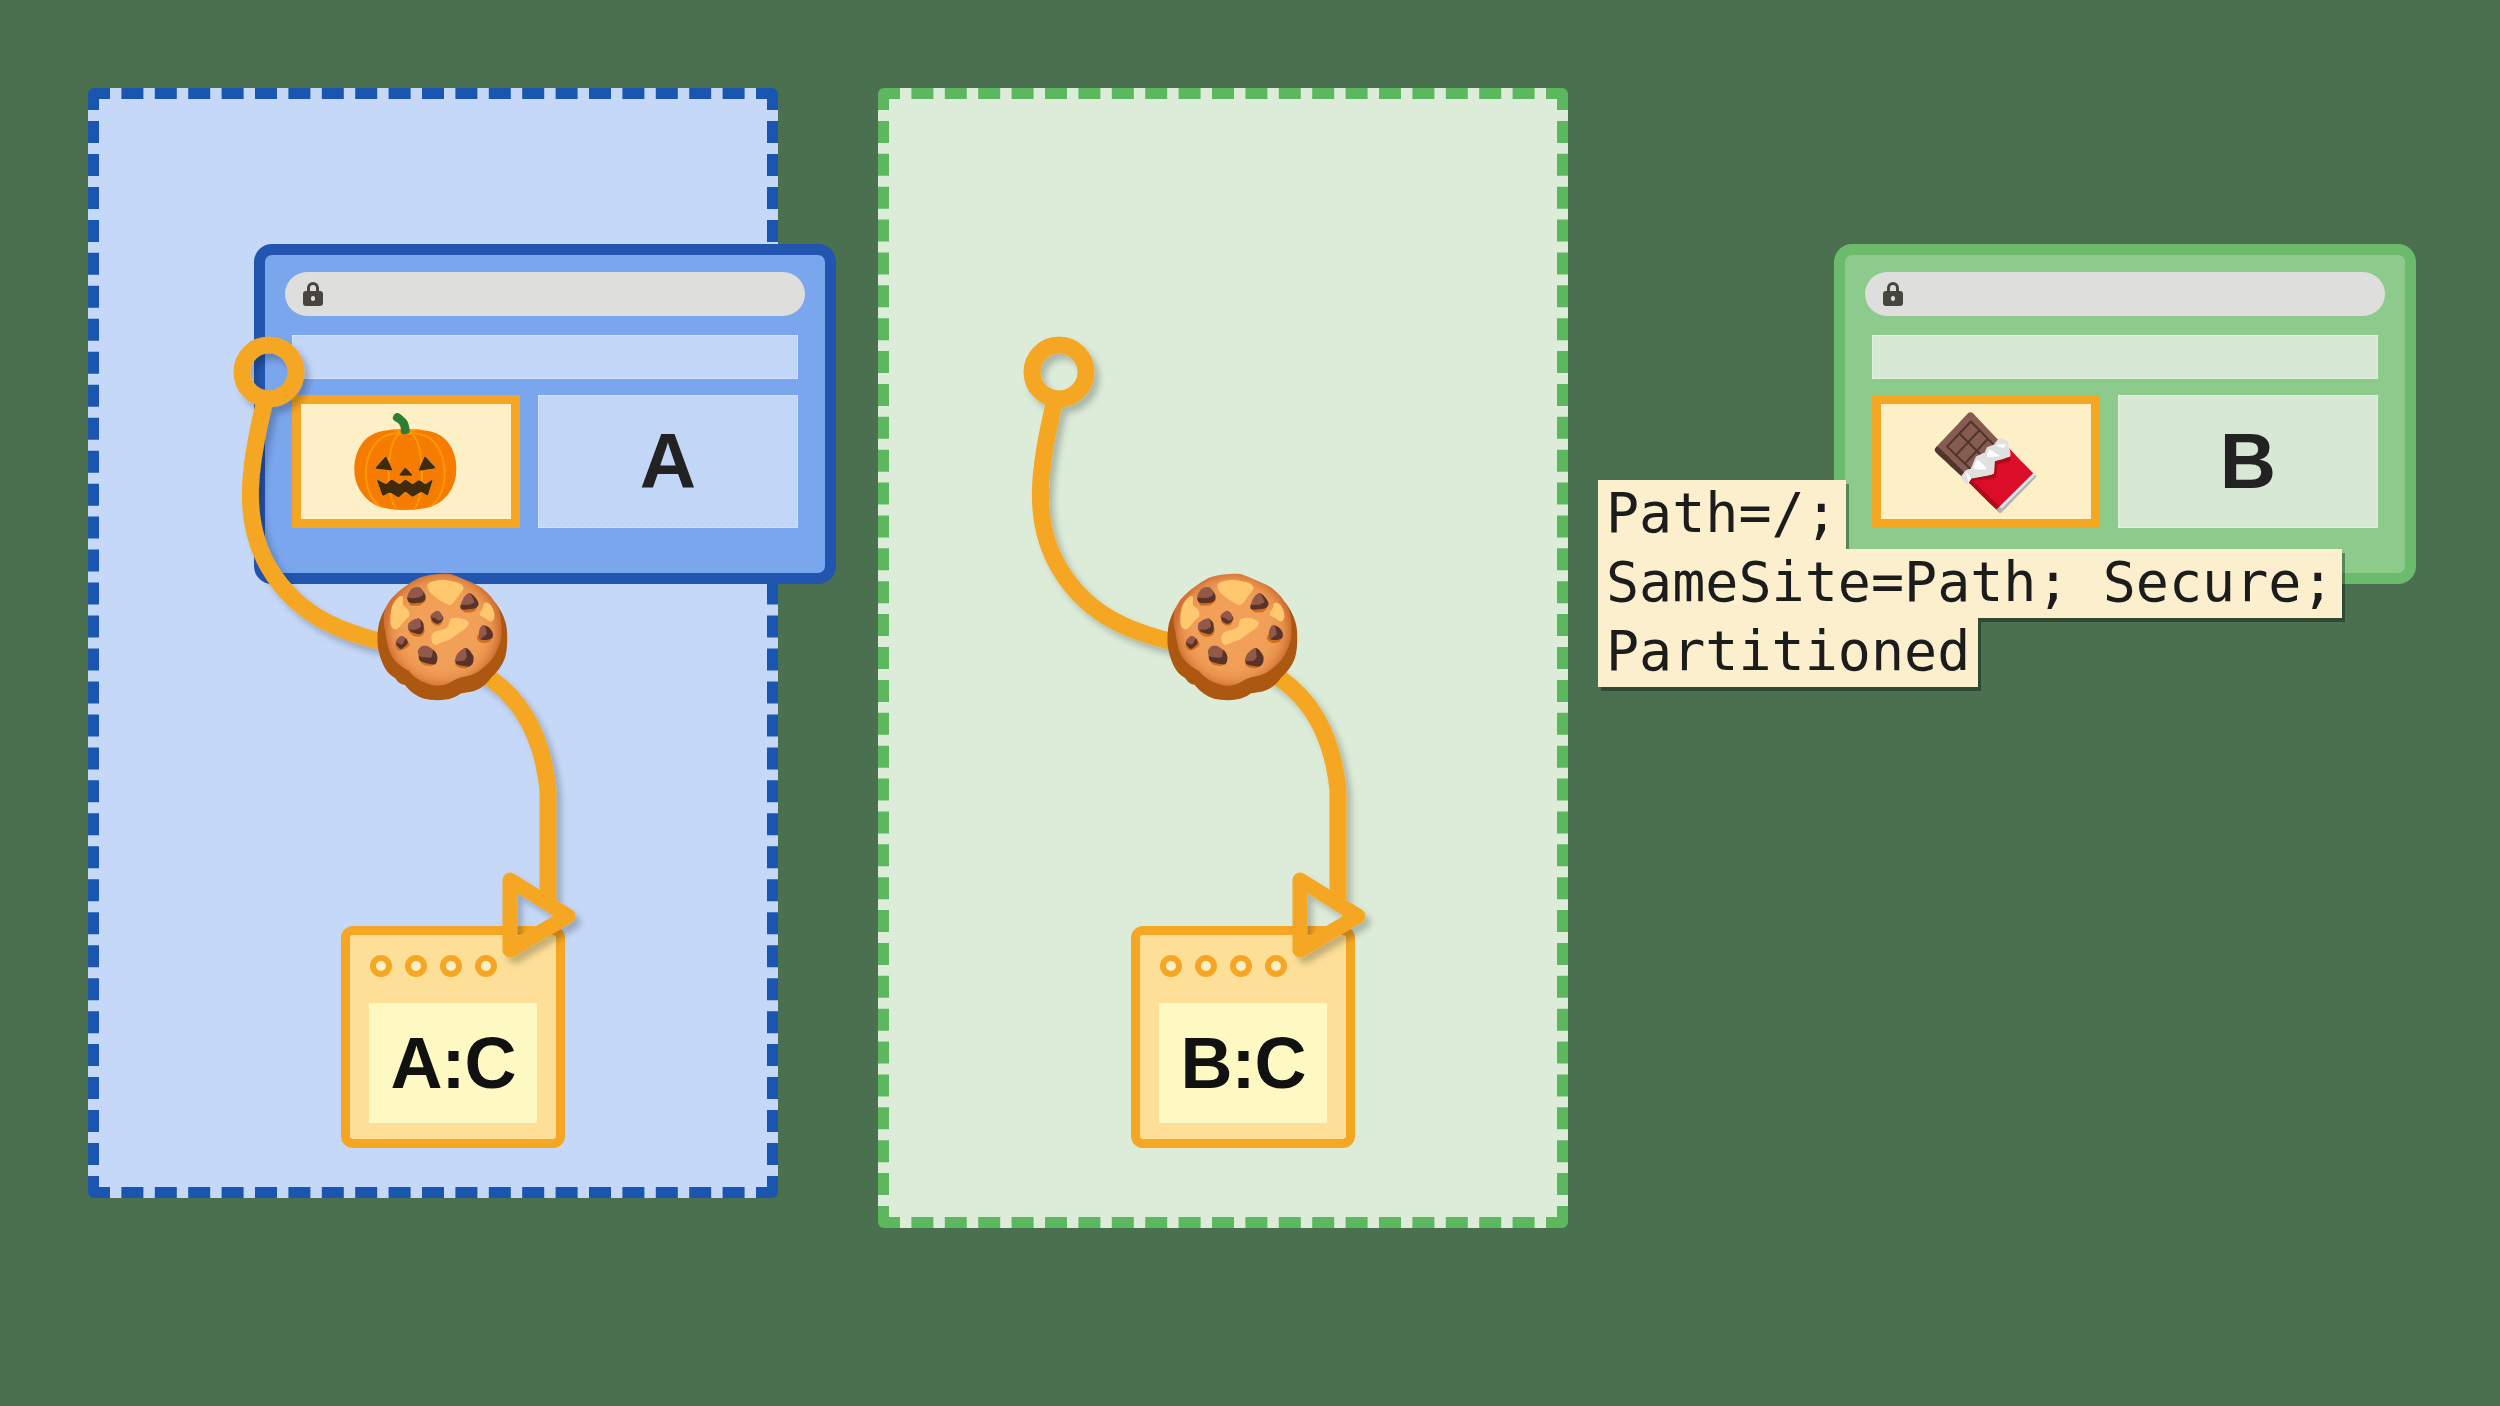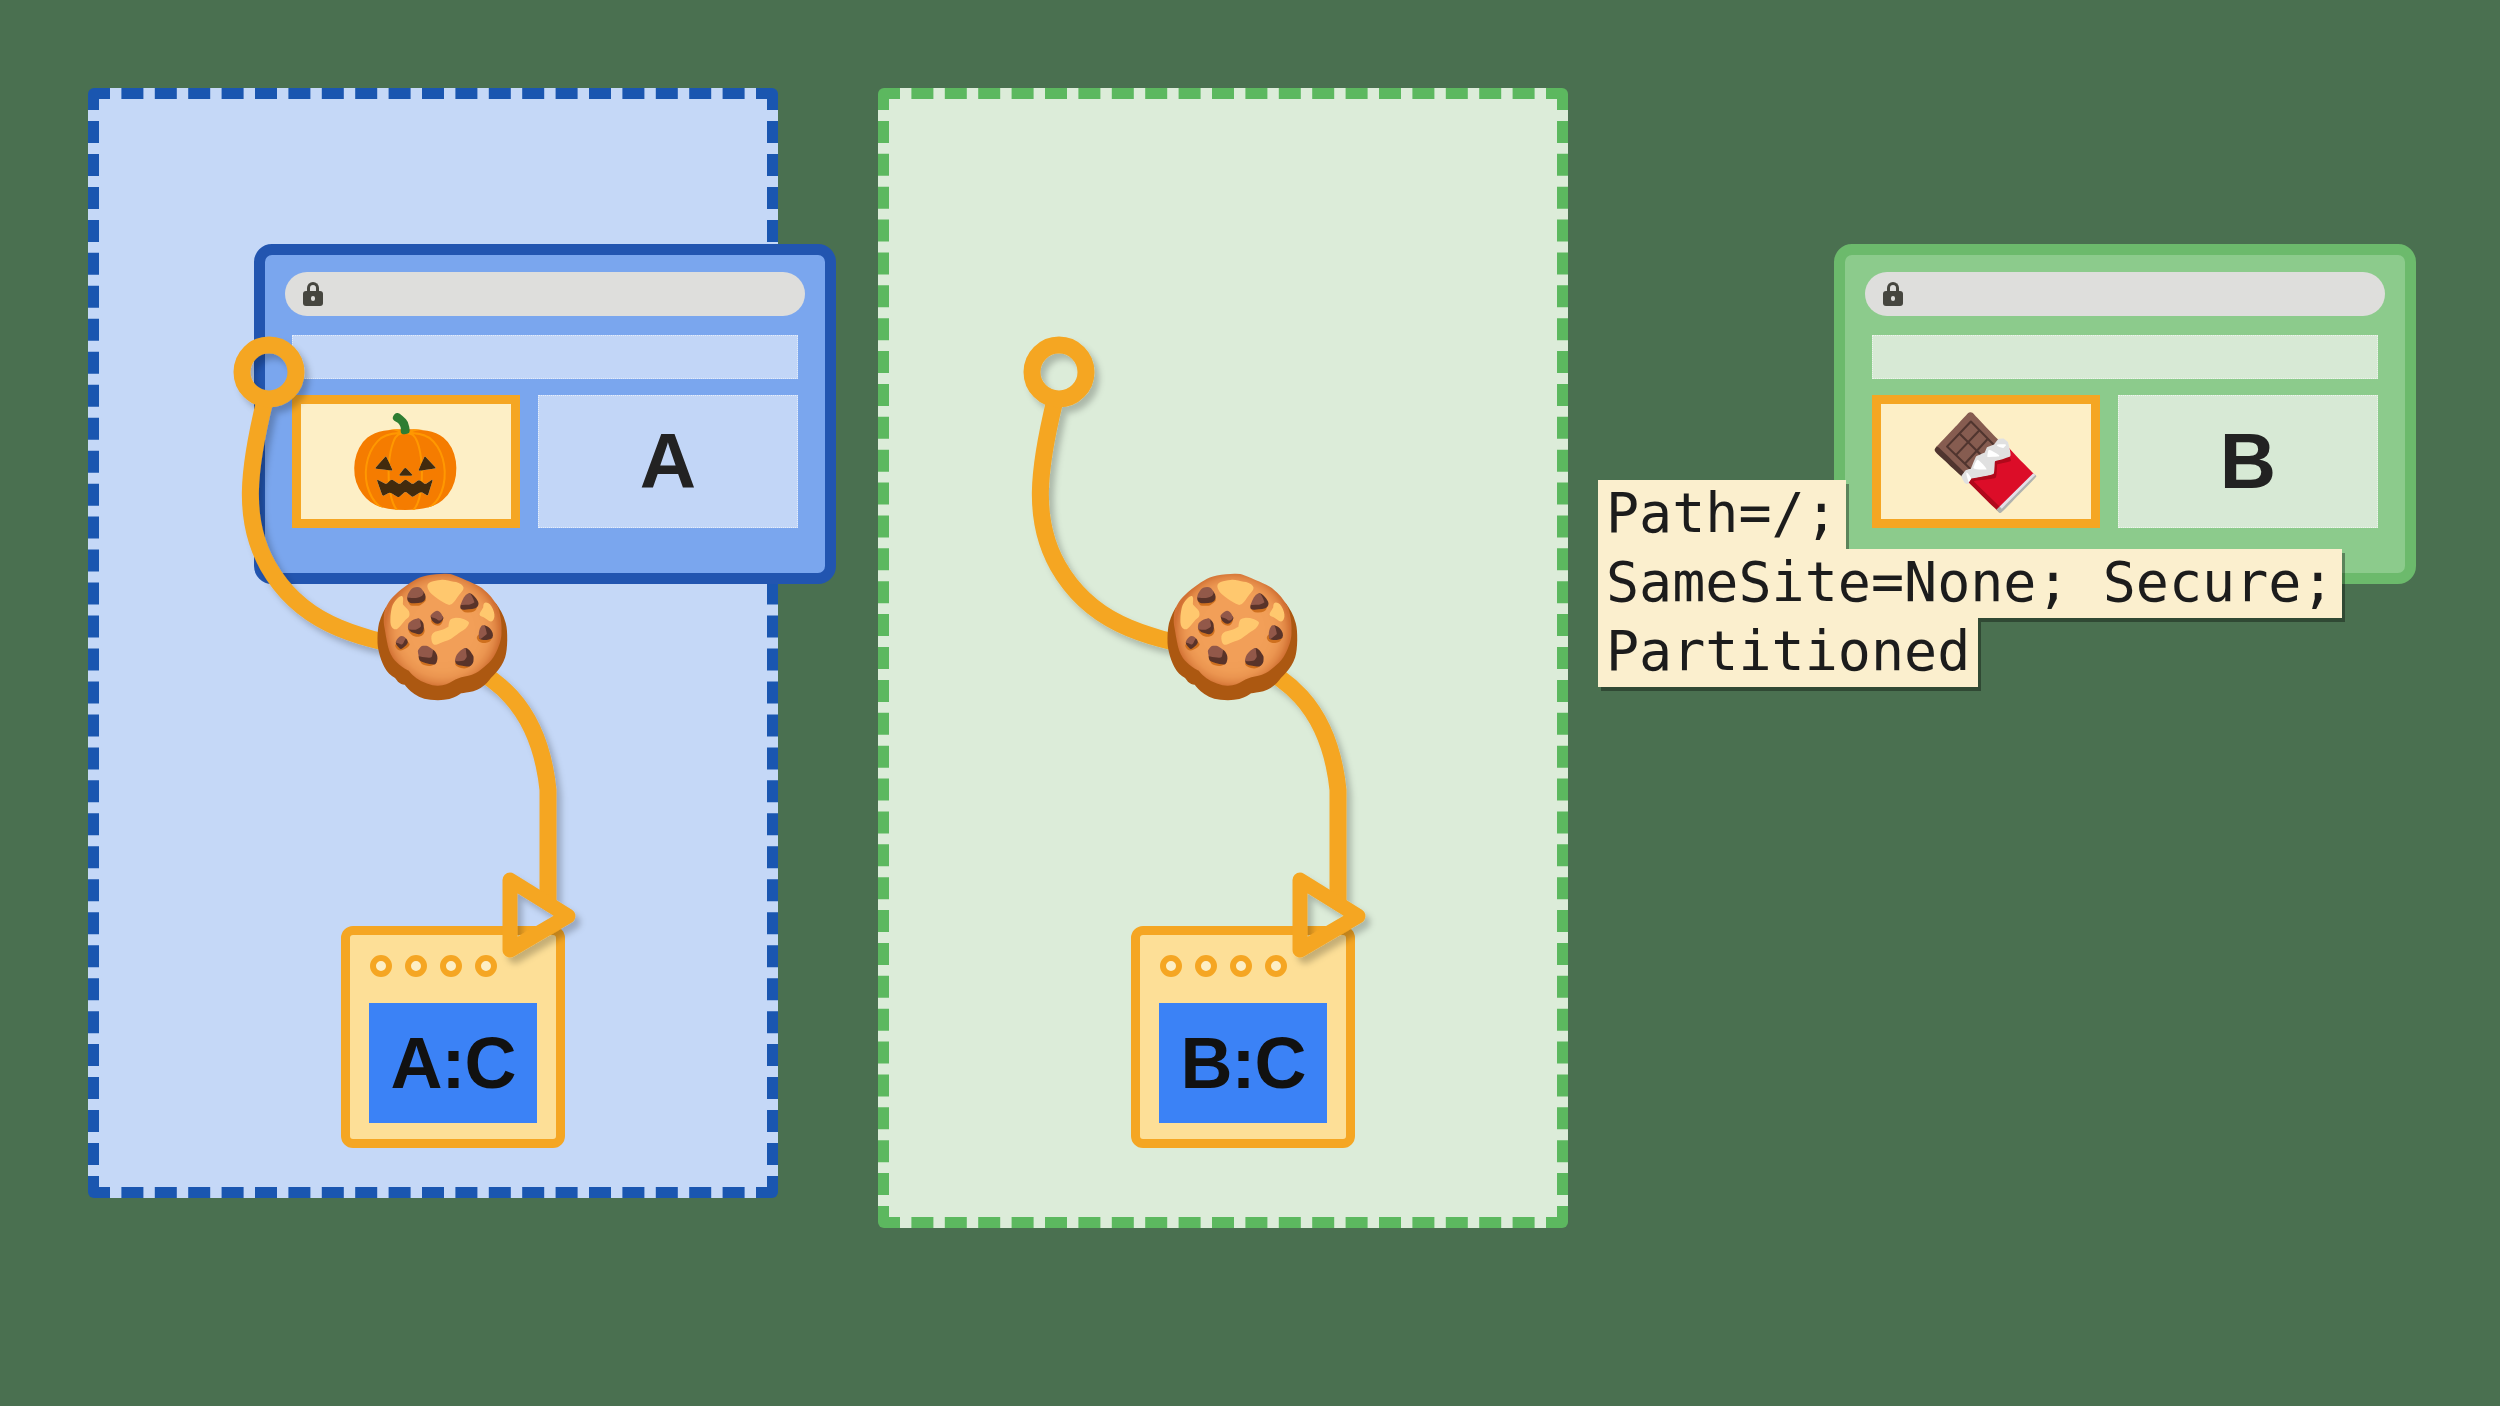--- a/index.html
+++ b/index.html
@@ -207,21 +207,21 @@
     border: 6px solid #f5a623;
     box-sizing: border-box;
     background: #fdefc6;
   }
   .storage-screen {
     position: absolute;
     left: 19px;
     right: 19px;
     top: 68px;
     bottom: 16px;
-    background: #3b82f6;
+    background: #fef9c3;
     display: flex;
     align-items: center;
     justify-content: center;
     font-size: 72px;
     font-weight: 700;
     color: #111111;
     letter-spacing: -1px;
   }
 
   
@@ -355,17 +355,17 @@
       <circle cx="1059" cy="372" r="27" fill="none" stroke="#f5a623" stroke-width="17"></circle>
       <path d="M 1300 880 L 1358 916 L 1300 950 Z" fill="none" stroke="#f5a623" stroke-width="15" stroke-linejoin="round"></path>
     </g>
   </svg>
 
   <span class="cookie-emoji a">🍪</span>
   <span class="cookie-emoji b">🍪</span>
 
   <div class="code-block">
     <div class="code-line">Path=/;</div>
-    <div class="code-line">SameSite=None; Secure;</div>
+    <div class="code-line">SameSite=Path; Secure;</div>
     <div class="code-line bold">Partitioned</div>
   </div>
 
 </div>
 
 </body></html>

